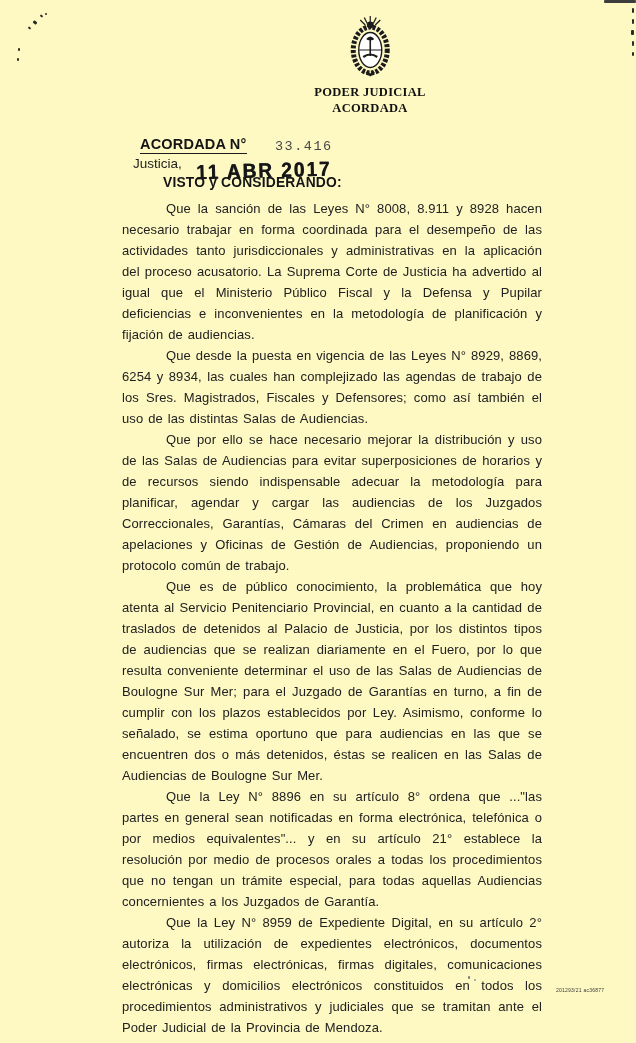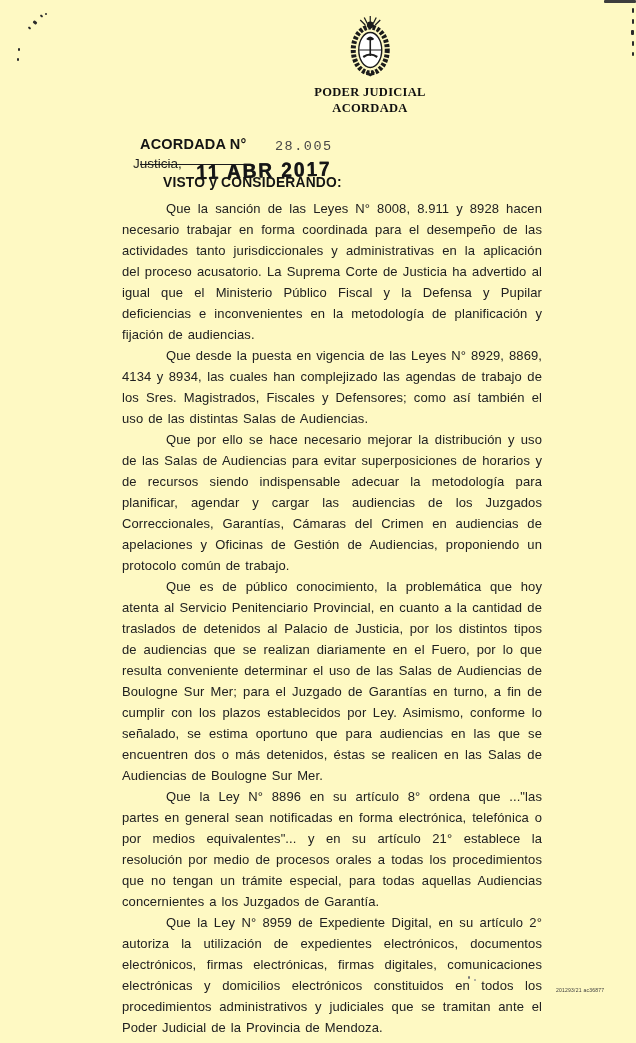--- a/index.html
+++ b/index.html
@@ -18,21 +18,21 @@
   .org {
     margin-top:7px; text-align:center;
     font-family:"Liberation Serif", serif; font-weight:bold;
     font-size:12.5px; line-height:1.25; letter-spacing:0.3px; color:#111;
   }
 
   
   .acordada-row { position:absolute; left:140px; top:135px; white-space:nowrap; }
   .acordada-label {
     font-weight:bold; font-size:14.5px; letter-spacing:0.2px;
-    border-bottom:1.6px solid #1b1b1b; padding-bottom:12px; color:#141414;
+    border-bottom:1.6px solid #1b1b1b; padding-bottom:1px; color:#141414;
   }
   .acordada-number {
     display:inline-block; margin-left:24px; vertical-align:-1px;
     font-family:"Liberation Mono", monospace; font-size:13.5px;
     letter-spacing:1.5px; color:#474747;
   }
   .place { position:absolute; left:133px; top:156px; font-size:13.5px; }
   .date-stamp {
     position:absolute; left:196px; top:160px;
     font-size:19px; font-weight:bold; letter-spacing:2px;
@@ -108,31 +108,31 @@
       <path d="M24 56 L28 59 L32 56" fill="none" stroke="#1c1c1c" stroke-width="2.4"></path>
     </svg>
     <div class="org">
       <div>PODER JUDICIAL</div>
       <div>ACORDADA</div>
     </div>
   </div>
 
   <div class="acordada-row">
     <span class="acordada-label">ACORDADA N°</span>
-    <span class="acordada-number">28.005</span>
+    <span class="acordada-number">33.416</span>
   </div>
 
   <div class="place">Justicia,</div>
   <div class="date-stamp">11 ABR 2017</div>
 
   <div class="section-heading">VISTO y CONSIDERANDO:</div>
 
   <div class="doc-body">
     <p>Que la sanción de las Leyes N° 8008, 8.911 y 8928 hacen necesario trabajar en forma coordinada para el desempeño de las actividades tanto jurisdiccionales y administrativas en la aplicación del proceso acusatorio. La Suprema Corte de Justicia ha advertido al igual que el Ministerio Público Fiscal y la Defensa y Pupilar deficiencias e inconvenientes en la metodología de planificación y fijación de audiencias.</p>
-    <p>Que desde la puesta en vigencia de las Leyes N° 8929, 8869, 4134 y 8934, las cuales han complejizado las agendas de trabajo de los Sres. Magistrados, Fiscales y Defensores; como así también el uso de las distintas Salas de Audiencias.</p>
+    <p>Que desde la puesta en vigencia de las Leyes N° 8929, 8869, 6254 y 8934, las cuales han complejizado las agendas de trabajo de los Sres. Magistrados, Fiscales y Defensores; como así también el uso de las distintas Salas de Audiencias.</p>
     <p>Que por ello se hace necesario mejorar la distribución y uso de las Salas de Audiencias para evitar superposiciones de horarios y de recursos siendo indispensable adecuar la metodología para planificar, agendar y cargar las audiencias de los Juzgados Correccionales, Garantías, Cámaras del Crimen en audiencias de apelaciones y Oficinas de Gestión de Audiencias, proponiendo un protocolo común de trabajo.</p>
     <p>Que es de público conocimiento, la problemática que hoy atenta al Servicio Penitenciario Provincial, en cuanto a la cantidad de traslados de detenidos al Palacio de Justicia, por los distintos tipos de audiencias que se realizan diariamente en el Fuero, por lo que resulta conveniente determinar el uso de las Salas de Audiencias de Boulogne Sur Mer; para el Juzgado de Garantías en turno, a fin de cumplir con los plazos establecidos por Ley. Asimismo, conforme lo señalado, se estima oportuno que para audiencias en las que se encuentren dos o más detenidos, éstas se realicen en las Salas de Audiencias de Boulogne Sur Mer.</p>
     <p>Que la Ley N° 8896 en su artículo 8° ordena que ..."las partes en general sean notificadas en forma electrónica, telefónica o por medios equivalentes"... y en su artículo 21° establece la resolución por medio de procesos orales a todas los procedimientos que no tengan un trámite especial, para todas aquellas Audiencias concernientes a los Juzgados de Garantía.</p>
     <p>Que la Ley N° 8959 de Expediente Digital, en su artículo 2° autoriza la utilización de expedientes electrónicos, documentos electrónicos, firmas electrónicas, firmas digitales, comunicaciones electrónicas y domicilios electrónicos constituidos en todos los procedimientos administrativos y judiciales que se tramitan ante el Poder Judicial de la Provincia de Mendoza.</p>
     <p>Que frente a los cambios mencionados en el párrafo precedente y expuesto, la problemática actual de los Sres. Magistrados, Fiscales y Defensores,</p>
   </div>
 
   <div class="footer-code">201293/21 ac36877</div>
 
   <div class="art a1"></div>

